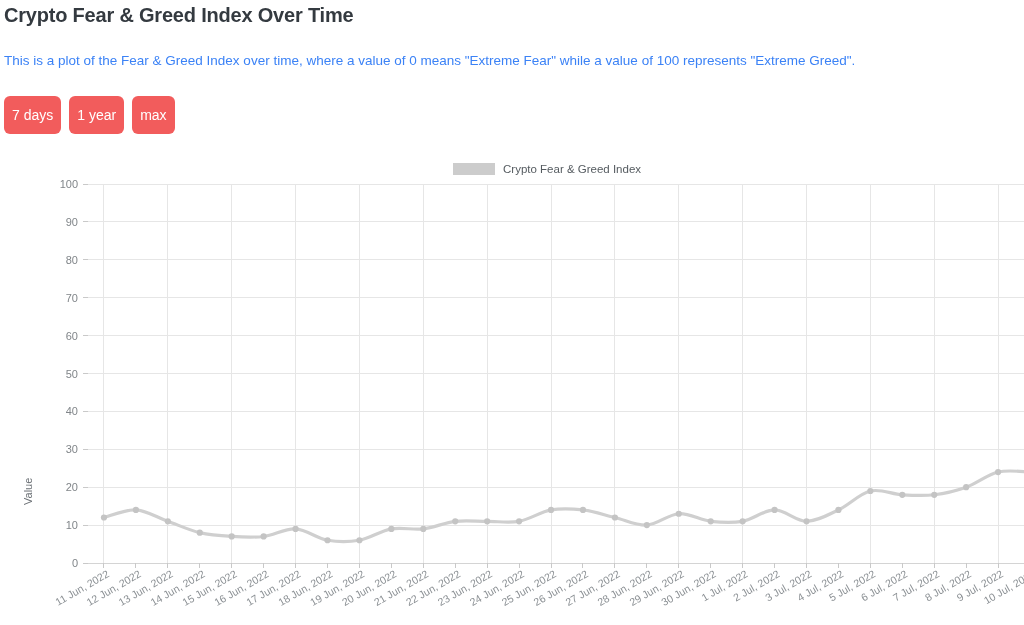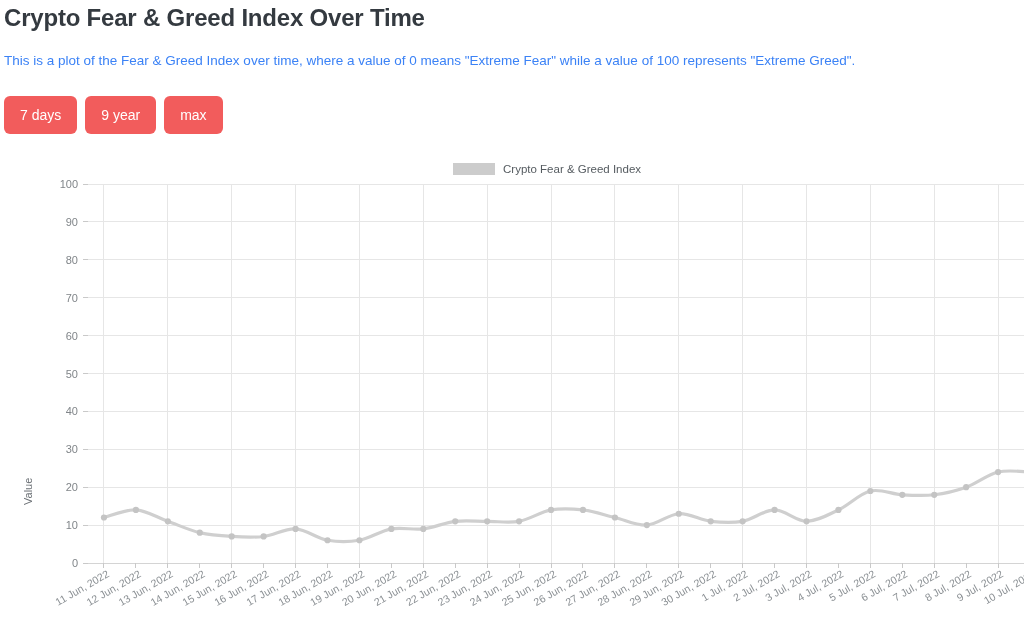--- a/index.html
+++ b/index.html
@@ -14,21 +14,21 @@
     color: #3c4043;
     overflow: hidden;
     position: relative;
   }
 
   
   #page-title {
     position: absolute;
     left: 4px;
     top: 4px;
-    font-size: 24px;
+    font-size: 20px;
     font-weight: bold;
     color: #343a40;
     letter-spacing: -0.2px;
     white-space: nowrap;
   }
   #page-subtitle {
     position: absolute;
     left: 4px;
     top: 53px;
     font-size: 13.5px;
@@ -45,21 +45,21 @@
     gap: 8px;
   }
   .range-button {
     background: #f25c5c;
     color: #ffffff;
     border: none;
     border-radius: 6px;
     font-family: "Liberation Sans", sans-serif;
     font-size: 14px;
     height: 38px;
-    padding: 0 16px;
+    padding: 0 8px;
     cursor: pointer;
     line-height: 38px;
     box-sizing: border-box;
     white-space: nowrap;
   }
 
   
   #chart-region {
     position: absolute;
     left: 0;
@@ -148,21 +148,21 @@
 </style>
 </head>
 <body>
 
 <div id="page-title">Crypto Fear &amp; Greed Index Over Time</div>
 
 <div id="page-subtitle">This is a plot of the Fear &amp; Greed Index over time, where a value of 0 means "Extreme Fear" while a value of 100 represents "Extreme Greed".</div>
 
 <div id="range-buttons">
     <button class="range-button">7 days</button>
-    <button class="range-button">9 year</button>
+    <button class="range-button">1 year</button>
     <button class="range-button">max</button>
   </div>
 
 <div id="chart-region">
 
   <div id="chart-legend">
     <span id="legend-swatch"></span>
     <span id="legend-label">Crypto Fear &amp; Greed Index</span>
   </div>
 

